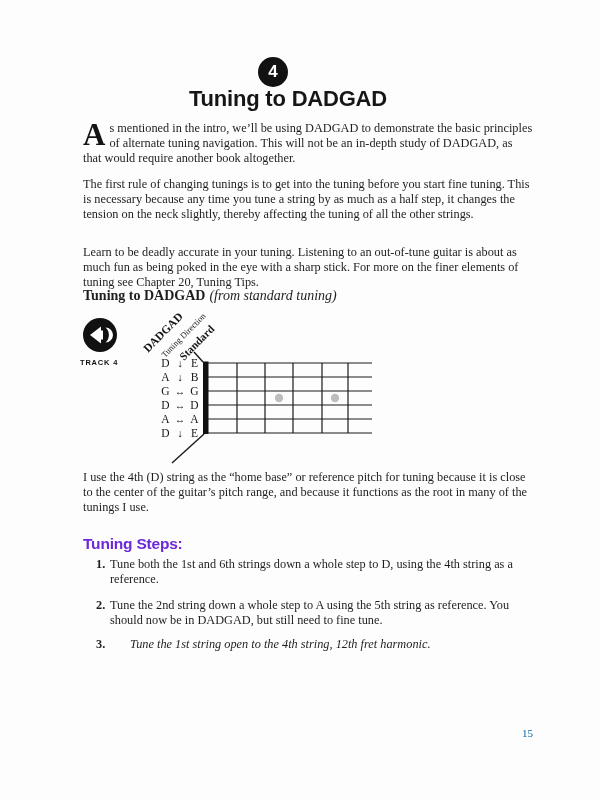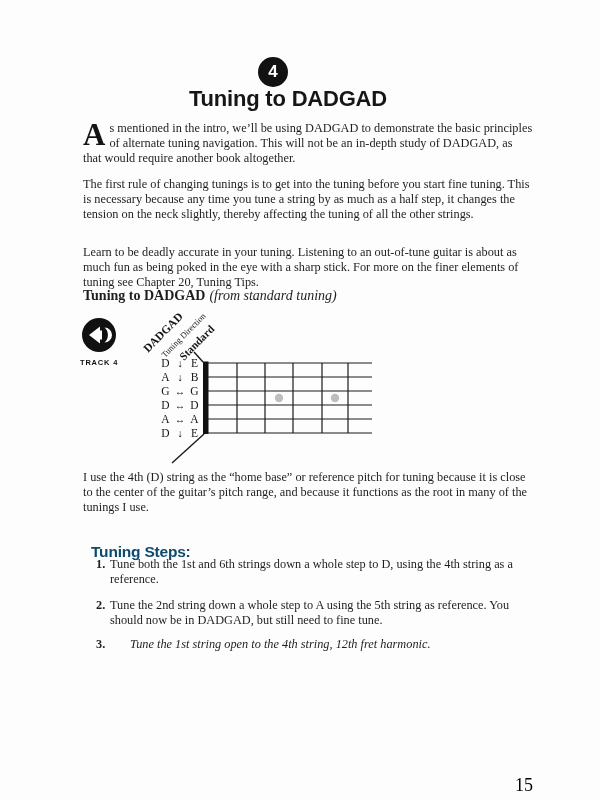--- a/index.html
+++ b/index.html
@@ -24,45 +24,45 @@
   
   .body{width:450px;left:83px;font-size:12.3px;line-height:15px;margin:0;}
   .dropcap{
     float:left;font-weight:700;font-size:31px;line-height:25px;
     margin:1px 4px 0 0;color:#141414;
   }
   .fig-heading{left:83px;top:288px;font-size:14px;}
   .fig-heading b{font-weight:700;}
   .fig-heading i{font-style:italic;margin-left:4px;}
   
-  .track{left:80px;top:317px;width:38px;text-align:center;}
+  .track{left:80px;top:317px;width:38px;text-align:right;}
   .track-label{
     font-family:"Liberation Sans",sans-serif;font-weight:700;font-size:7.5px;
     letter-spacing:0.8px;margin-top:1px;color:#111;white-space:nowrap;
   }
   
   .diag-label{transform-origin:left bottom;transform:rotate(-45deg);white-space:nowrap;color:#141414;}
   .lbl-dadgad{left:150px;top:341px;font-size:11.5px;font-weight:700;height:14px;line-height:14px;}
   .lbl-direction{left:167px;top:349px;font-size:8.5px;height:11px;line-height:11px;}
   .lbl-standard{left:186px;top:350px;font-size:11px;font-weight:700;height:13px;line-height:13px;}
   
   .tuning-rows{left:159px;top:356px;}
   .tuning-row{display:flex;height:14px;align-items:center;font-size:11.5px;color:#141414;}
   .tuning-row .ltr{width:13px;text-align:center;}
   .tuning-row .arrow{width:16px;text-align:center;font-size:10.5px;}
   
   .steps-heading{
-    left:83px;top:535px;margin:8px;font-family:"Liberation Sans",sans-serif;
-    font-weight:800;font-size:15.5px;color:#0c4a6e;letter-spacing:-0.2px;
+    left:83px;top:535px;margin:0;font-family:"Liberation Sans",sans-serif;
+    font-weight:800;font-size:15.5px;color:#6d28d9;letter-spacing:-0.2px;
   }
   .step{left:96px;width:424px;font-size:12.3px;line-height:15px;display:flex;}
   .step .num{font-weight:700;width:13px;flex:0 0 13px;text-align:left;}
   .step .txt{margin-left:1px;width:406px;}
   .step-notes{margin-left:20px;font-style:italic;}
-  .page-num{right:67px;top:727px;font-size:18px;color:#000000;margin-top:48px;}
+  .page-num{right:67px;top:727px;font-size:11px;color:#0369a1;}
 </style>
 </head>
 <body>
 
 <div class="abs badge">
   <span>4</span>
 </div>
 
 <h1 class="abs title">Tuning to DADGAD</h1>
 

